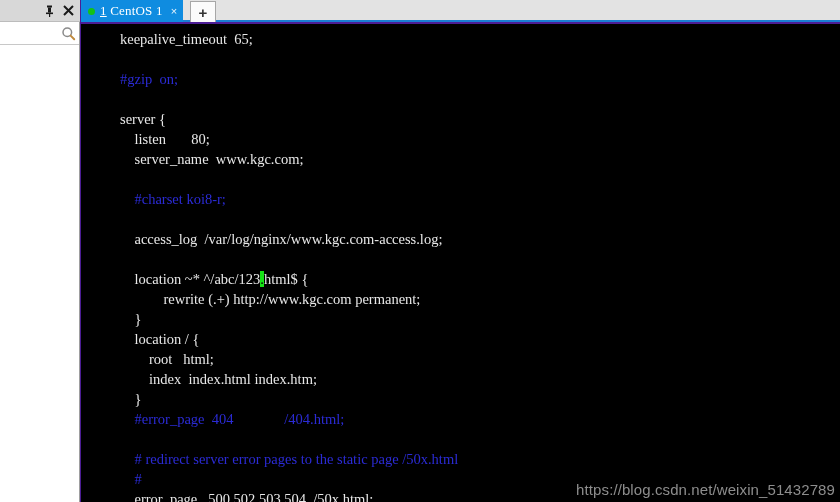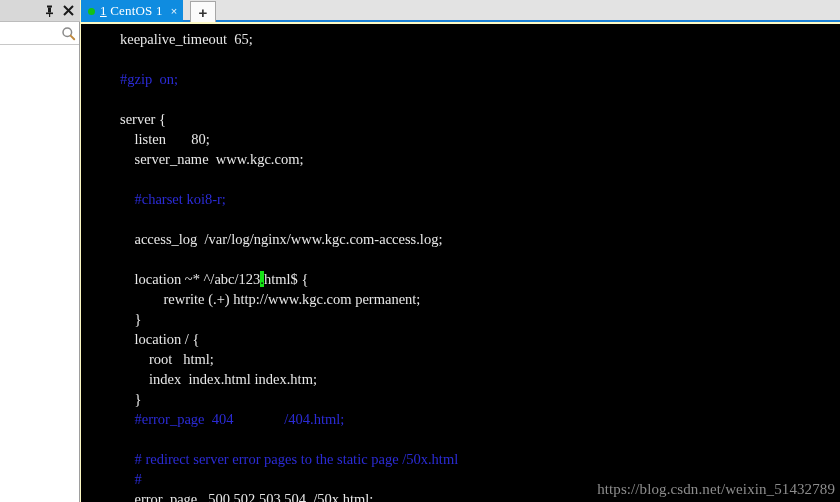--- a/index.html
+++ b/index.html
@@ -11,21 +11,21 @@
     width: 840px;
     height: 502px;
     overflow: hidden;
     font-family: "Liberation Sans", sans-serif;
   }
   #app {
     position: relative;
     width: 840px;
     height: 502px;
     overflow: hidden;
-    background: #fef9c3;
+    background: #4c1d95;
   }
 
   
   #sidebar {
     position: absolute;
     left: 0; top: 0;
     width: 80px;
     height: 502px;
     background: #ffffff;
     border-right: 1px solid #9e9e9e;
@@ -180,21 +180,21 @@
   .cursor {
     background: #16e016;
     color: #000000;
   }
 
   
   #watermark {
     position: absolute;
     right: 5px;
     bottom: 4px;
-    font-family: Liberation Serif, serif;
+    font-family: Liberation Sans, sans-serif;
     font-size: 15px;
     color: #8d8d8d;
     letter-spacing: 0.1px;
     white-space: nowrap;
   }
 </style>
 </head>
 <body>
 
 <div id="app">

